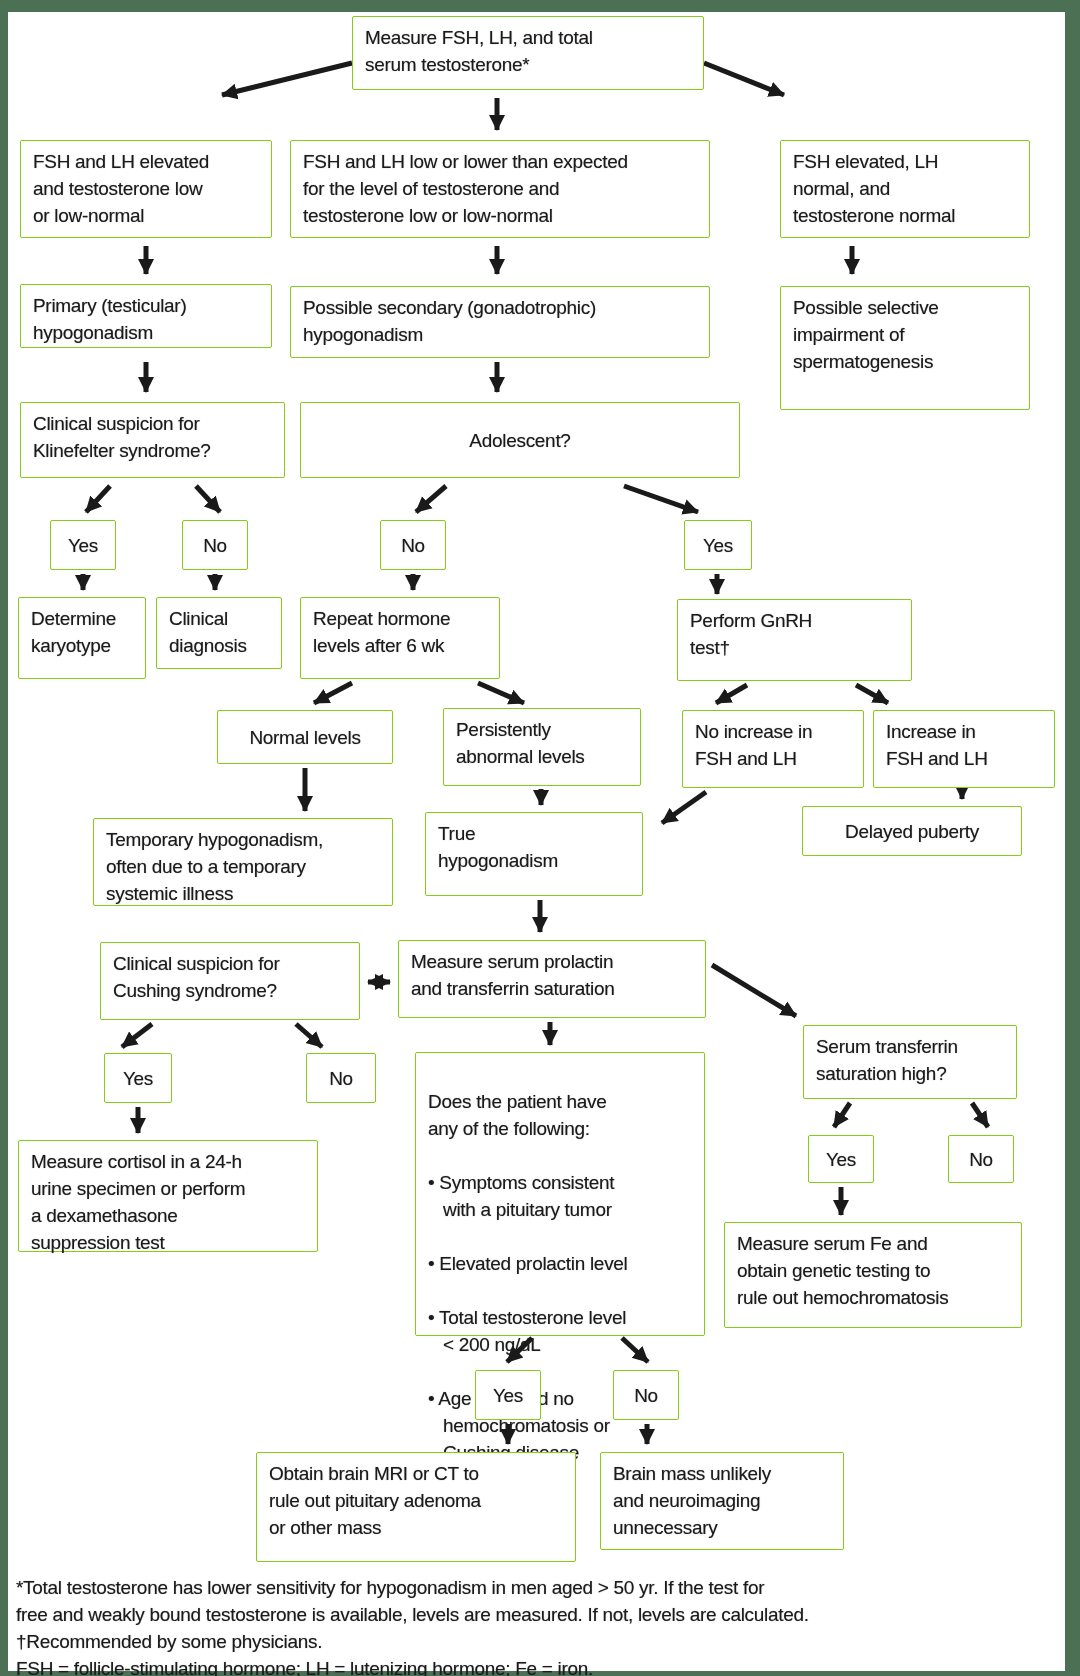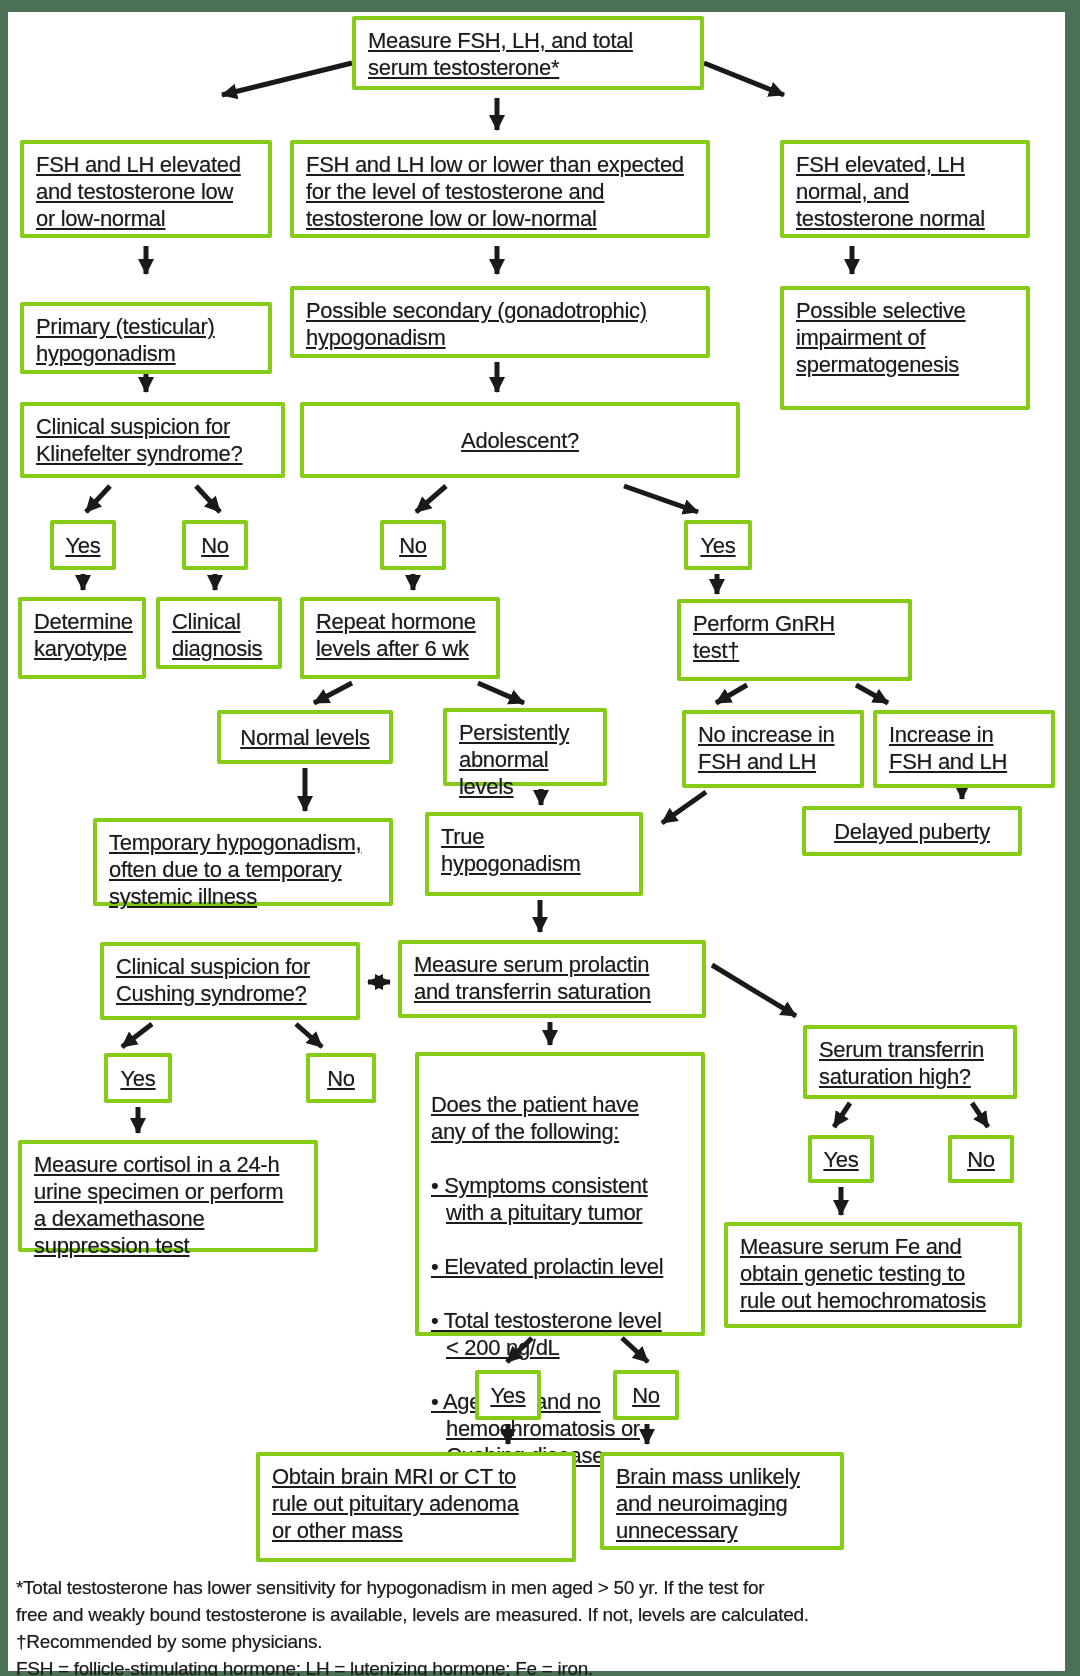--- a/index.html
+++ b/index.html
@@ -7,25 +7,24 @@
     position:relative;width:1080px;height:1676px;
     background:#4b7054;overflow:hidden;
     font-family:"Liberation Sans","DejaVu Sans",sans-serif;
     color:#1b1b1b;
   }
   #sheet{position:absolute;left:8px;top:12px;right:15px;bottom:5px;background:#ffffff;}
   #arrows{position:absolute;left:0;top:0;width:1080px;height:1676px;pointer-events:none;}
   #arrows line{stroke:#1a1a1a;stroke-width:5;}
   .node{
     position:absolute;box-sizing:border-box;background:#fff;
-    border:4px solid #84cc16;border-radius:2px;
-    font-size:22px;line-height:27px;letter-spacing:-0.3px;
+    border:1px solid #84cc16;border-radius:2px;
+    font-size:19px;line-height:27px;letter-spacing:-0.3px;
     padding:7px 6px 6px 12px;white-space:pre-line;
     text-shadow:0 0 1px rgba(30,30,30,.5);
-    text-decoration:underline;
   }
   .c{display:flex;align-items:center;justify-content:center;text-align:right;padding:4px;}
   .bullets .item{padding-left:15px;text-indent:-15px;}
   #footnotes{
     position:absolute;left:16px;top:1566px;width:1054px;
     font-size:19px;line-height:27px;letter-spacing:-0.3px;
     text-shadow:0 0 1px rgba(30,30,30,.5);
     margin-top:8px;
   }
 </style>
@@ -90,21 +89,21 @@
   <div class="node" style="left:20px;top:140px;width:252px;height:98px">FSH and LH elevated
 and testosterone low
 or low-normal</div>
   <div class="node" style="left:290px;top:140px;width:420px;height:98px">FSH and LH low or lower than expected
 for the level of testosterone and
 testosterone low or low-normal</div>
   <div class="node" style="left:780px;top:140px;width:250px;height:98px">FSH elevated, LH
 normal, and
 testosterone normal</div>
 
-  <div class="node" style="left:20px;top:302px;width:252px;height:72px">Primary (testicular)
+  <div class="node" style="left:20px;top:284px;width:252px;height:64px">Primary (testicular)
 hypogonadism</div>
   <div class="node" style="left:290px;top:286px;width:420px;height:72px">Possible secondary (gonadotrophic)
 hypogonadism</div>
   <div class="node" style="left:780px;top:286px;width:250px;height:124px">Possible selective
 impairment of
 spermatogenesis</div>
 
   <div class="node" style="left:20px;top:402px;width:265px;height:76px">Clinical suspicion for
 Klinefelter syndrome?</div>
   <div class="node c" style="left:300px;top:402px;width:440px;height:76px">Adolescent?</div>
@@ -117,21 +116,21 @@
   <div class="node" style="left:18px;top:597px;width:128px;height:82px">Determine
 karyotype</div>
   <div class="node" style="left:156px;top:597px;width:126px;height:72px">Clinical
 diagnosis</div>
   <div class="node" style="left:300px;top:597px;width:200px;height:82px">Repeat hormone
 levels after 6 wk</div>
   <div class="node c" style="left:217px;top:710px;width:176px;height:54px">Normal levels</div>
 
   <div class="node" style="left:677px;top:599px;width:235px;height:82px">Perform GnRH
 test†</div>
-  <div class="node" style="left:443px;top:708px;width:164px;height:78px">Persistently
+  <div class="node" style="left:443px;top:708px;width:198px;height:78px">Persistently
 abnormal levels</div>
   <div class="node" style="left:682px;top:710px;width:182px;height:78px">No increase in
 FSH and LH</div>
   <div class="node" style="left:873px;top:710px;width:182px;height:78px">Increase in
 FSH and LH</div>
 
   <div class="node c" style="left:802px;top:806px;width:220px;height:50px">Delayed puberty</div>
   <div class="node" style="left:93px;top:818px;width:300px;height:88px">Temporary hypogonadism,
 often due to a temporary
 systemic illness</div>

